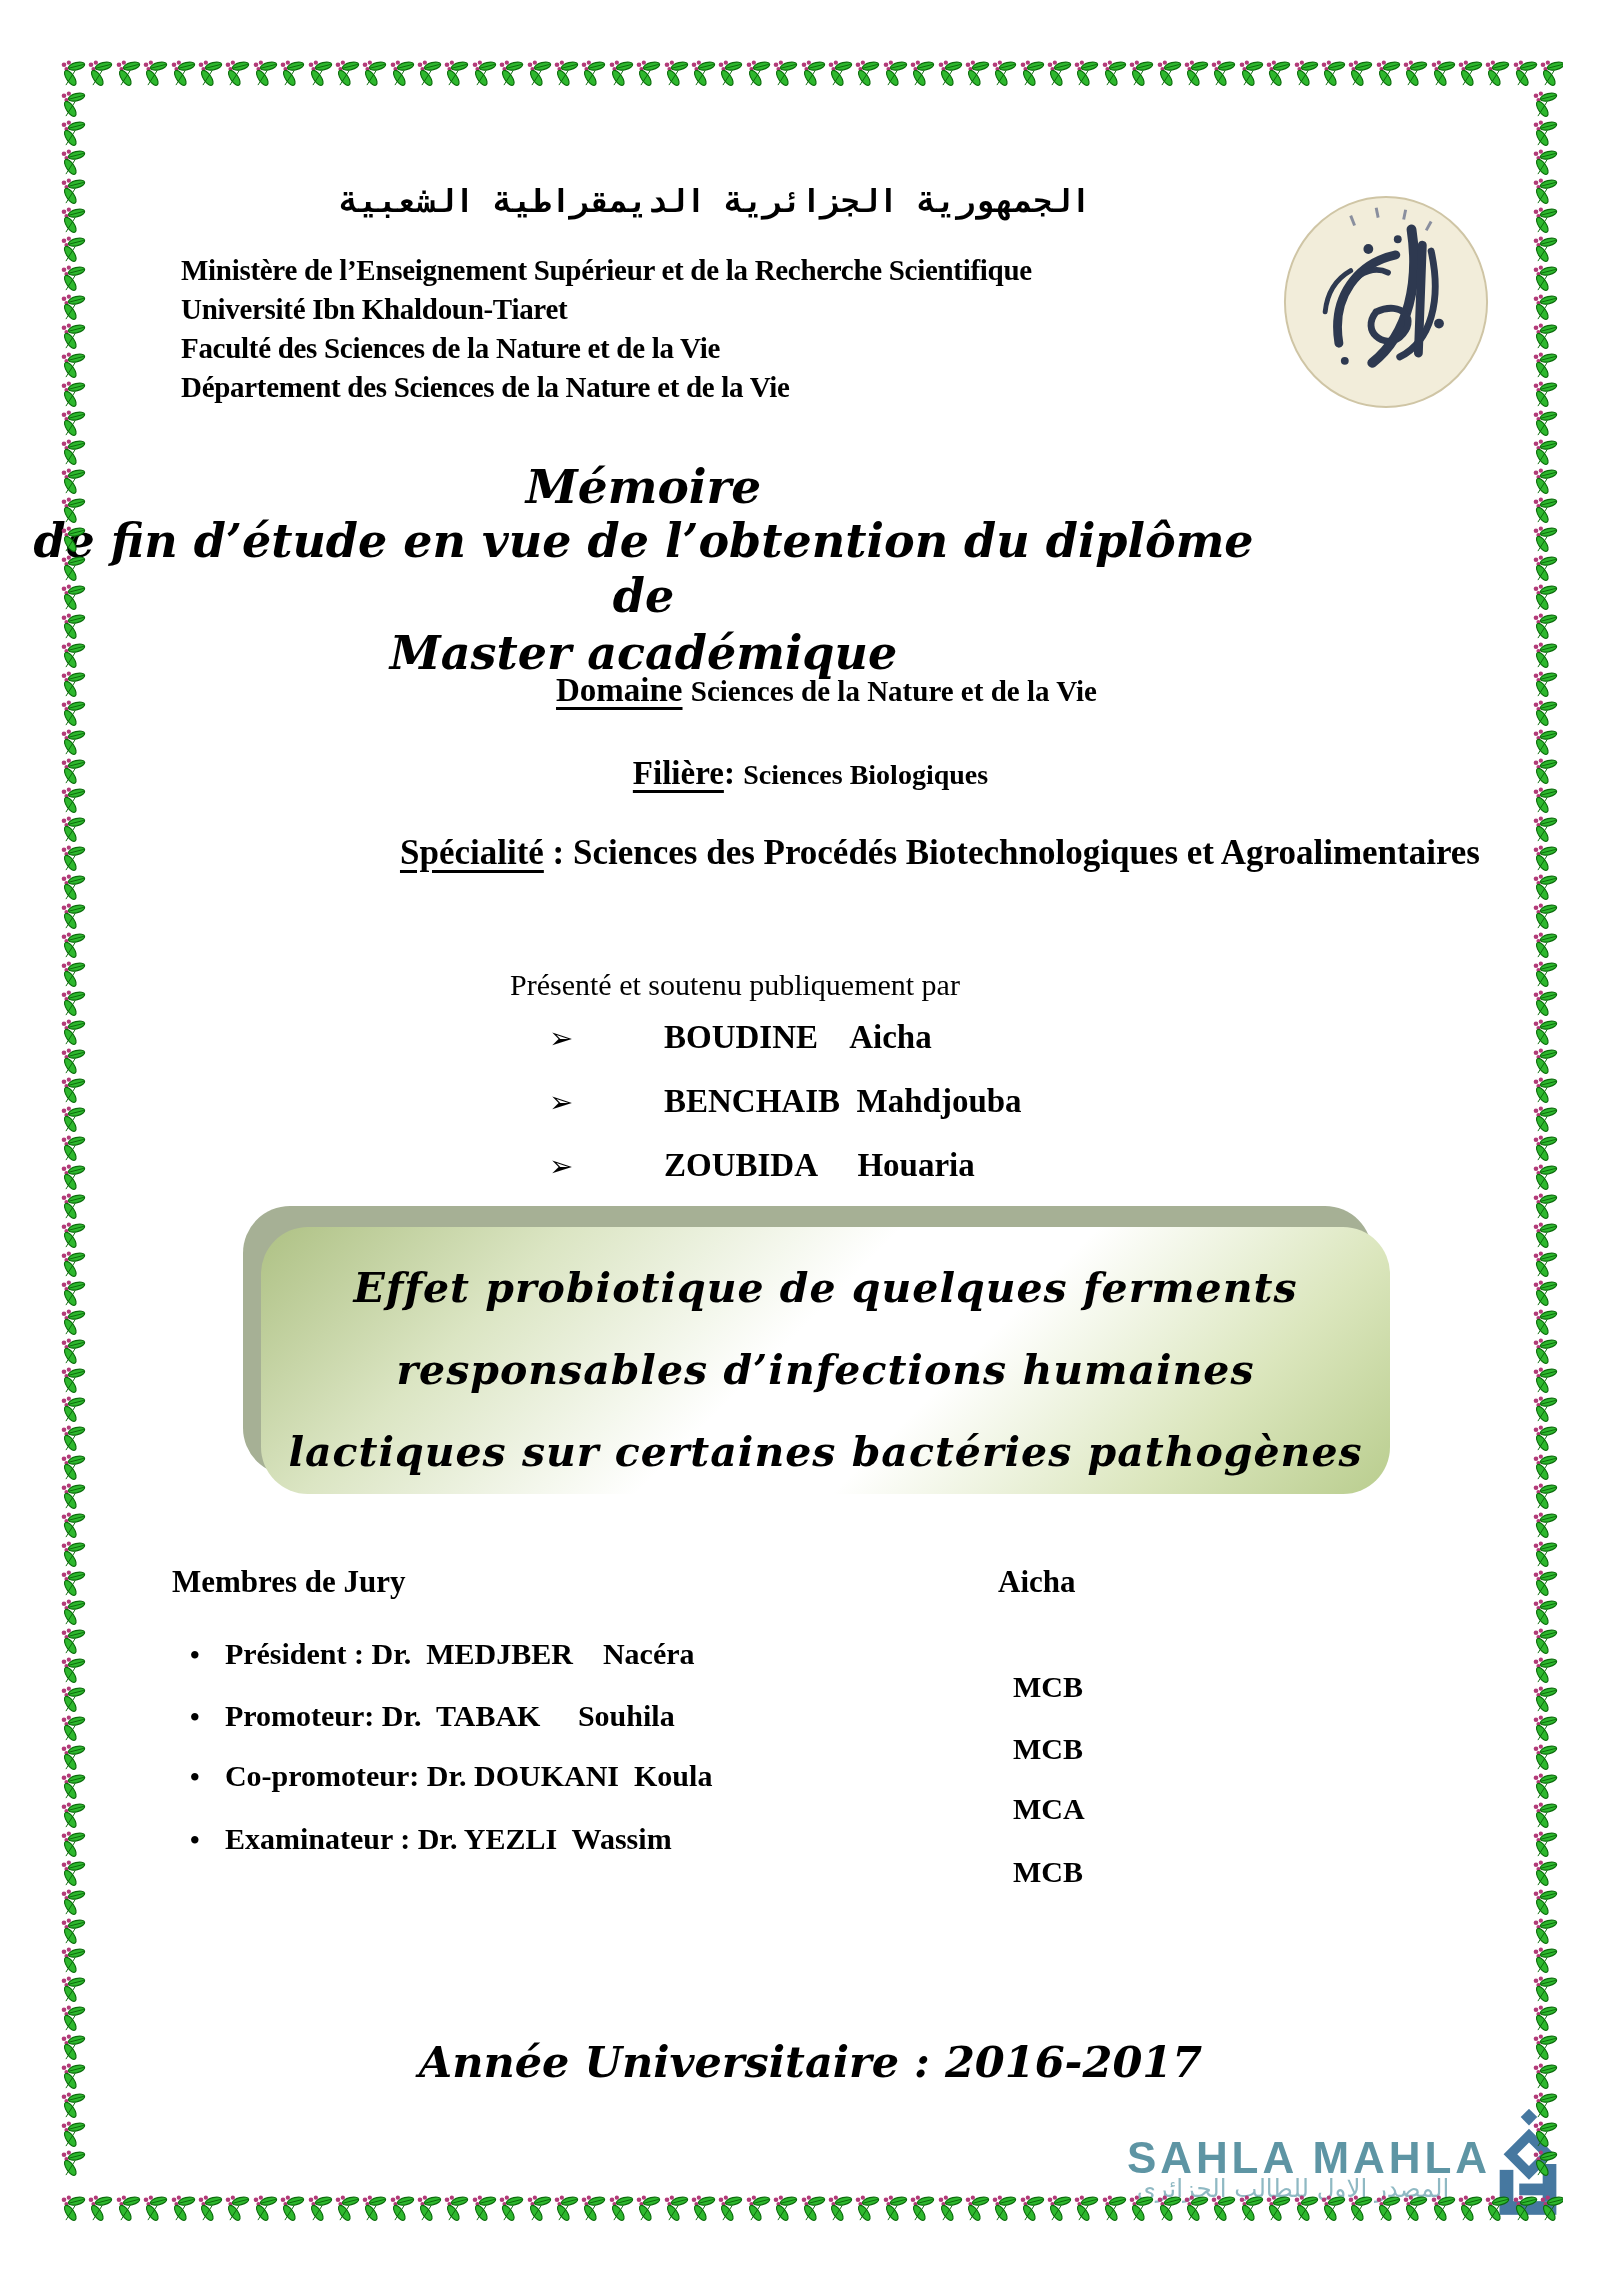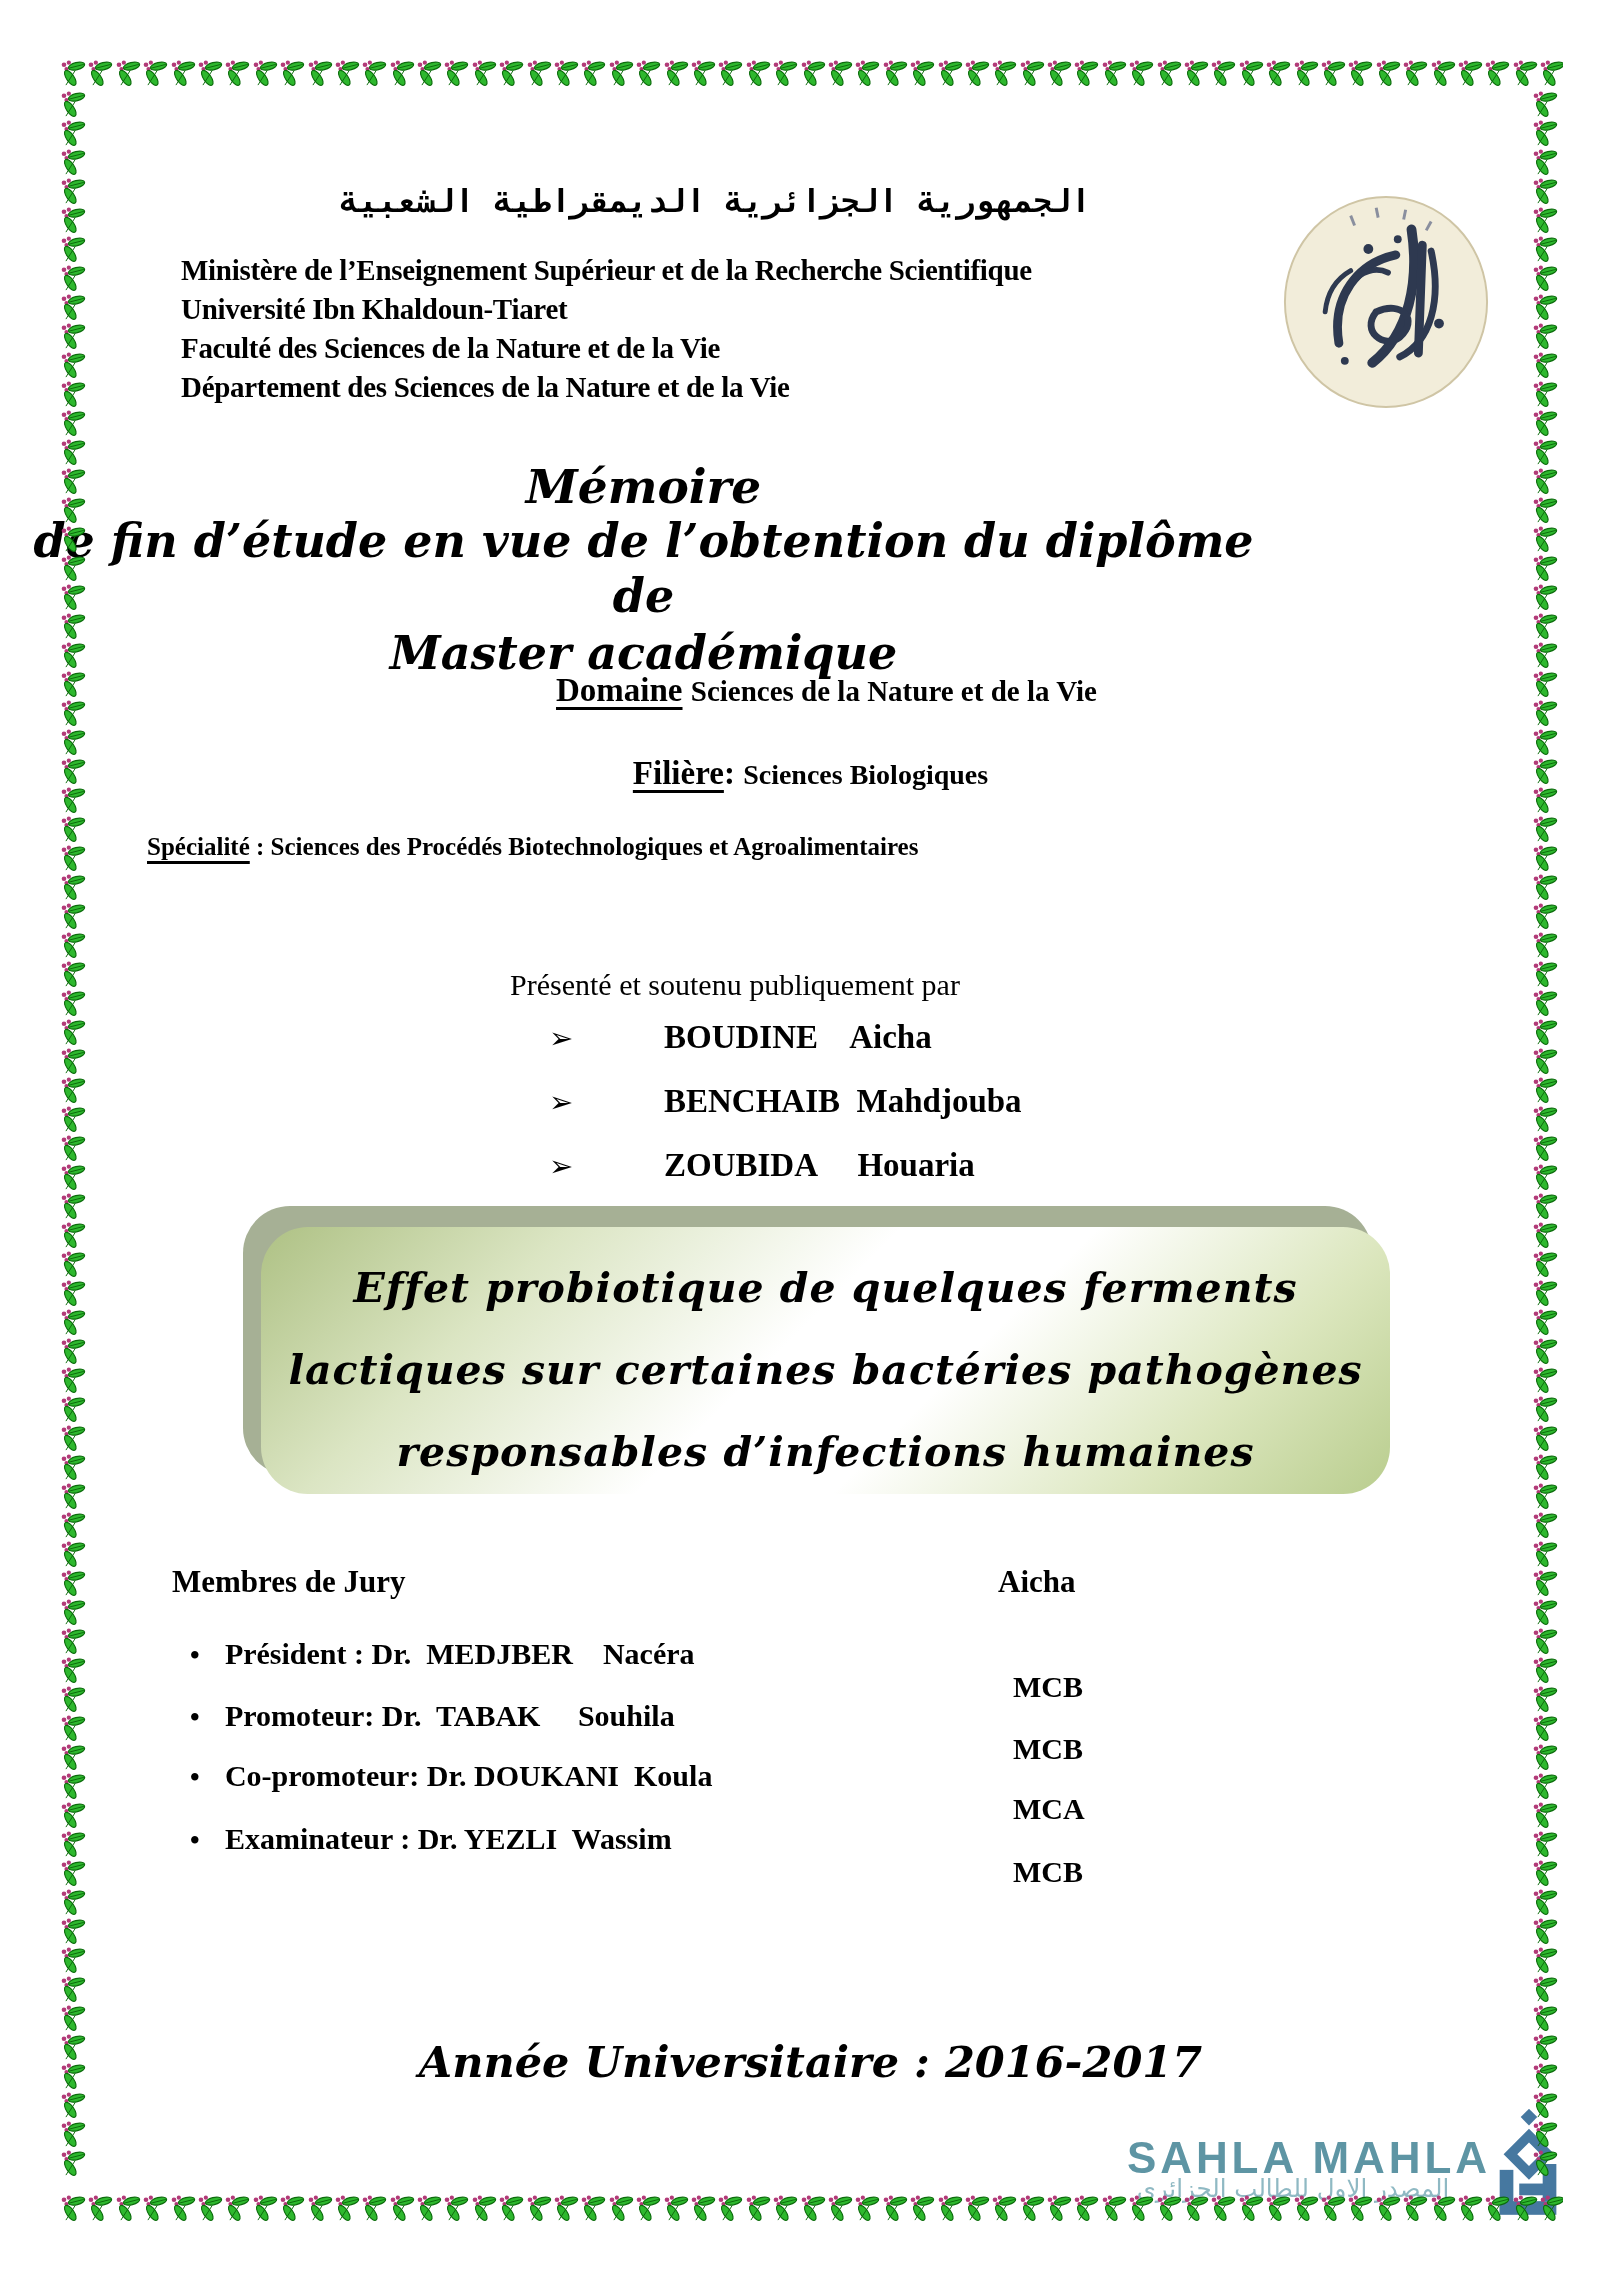--- a/index.html
+++ b/index.html
@@ -28,21 +28,21 @@
   .memoire .l2{font-size:46px;line-height:55px;}
   .memoire .l3{font-size:46px;line-height:59px;}
 
   
   .field{position:absolute;width:1621px;text-align:center;font-weight:bold;}
   .field .lbl{text-decoration:underline;text-underline-offset:5.9px;text-decoration-thickness:2.9px;}
   #field-domaine{top:672px;font-size:33px;padding-left:16px;}
   #field-domaine .val{font-size:29px;}
   #field-filiere{top:755px;font-size:33px;}
   #field-filiere .val{font-size:28px;}
-  #field-specialite{top:833px;left:147px;width:1333px;text-align:left;font-size:25px;}
+  #field-specialite{top:833px;left:147px;width:1333px;text-align:right;font-size:35px;}
 
   
   .presented{position:absolute;left:0;top:968px;width:1470px;text-align:center;font-size:30px;}
   .authors{position:absolute;left:549px;top:1019px;}
   .author-row{display:flex;align-items:baseline;height:64px;font-weight:bold;font-size:33px;}
   .author-row .arrow{width:41px;margin-right:74px;font-size:29px;font-family:"DejaVu Sans", sans-serif;}
   .pre{white-space:pre;}
 
   
   .box-shadow{position:absolute;left:243px;top:1206px;width:1129px;height:269px;
@@ -3961,22 +3961,22 @@
   <div class="author-row">
     <span class="arrow">➢</span>
     <span class="pre">ZOUBIDA     Houaria</span>
   </div>
 </div>
 
 <div class="box-shadow"></div>
 <div class="title-box">
   <div class="pad"></div>
   <div class="line">Effet probiotique de quelques ferments</div>
+  <div class="line">responsables d’infections humaines</div>
   <div class="line">lactiques sur certaines bactéries pathogènes</div>
-  <div class="line">responsables d’infections humaines</div>
 </div>
 
 <div class="jury-head-left">Membres de Jury</div>
 <div class="jury-head-right">Aicha</div>
 <div class="jury-rows">
   <div id="jury-row-0" class="jury-row">
     <span class="bullet">•</span>
     <span class="pre">Président : Dr.  MEDJBER    Nacéra</span>
     <span class="grade">MCB</span>
   </div>

